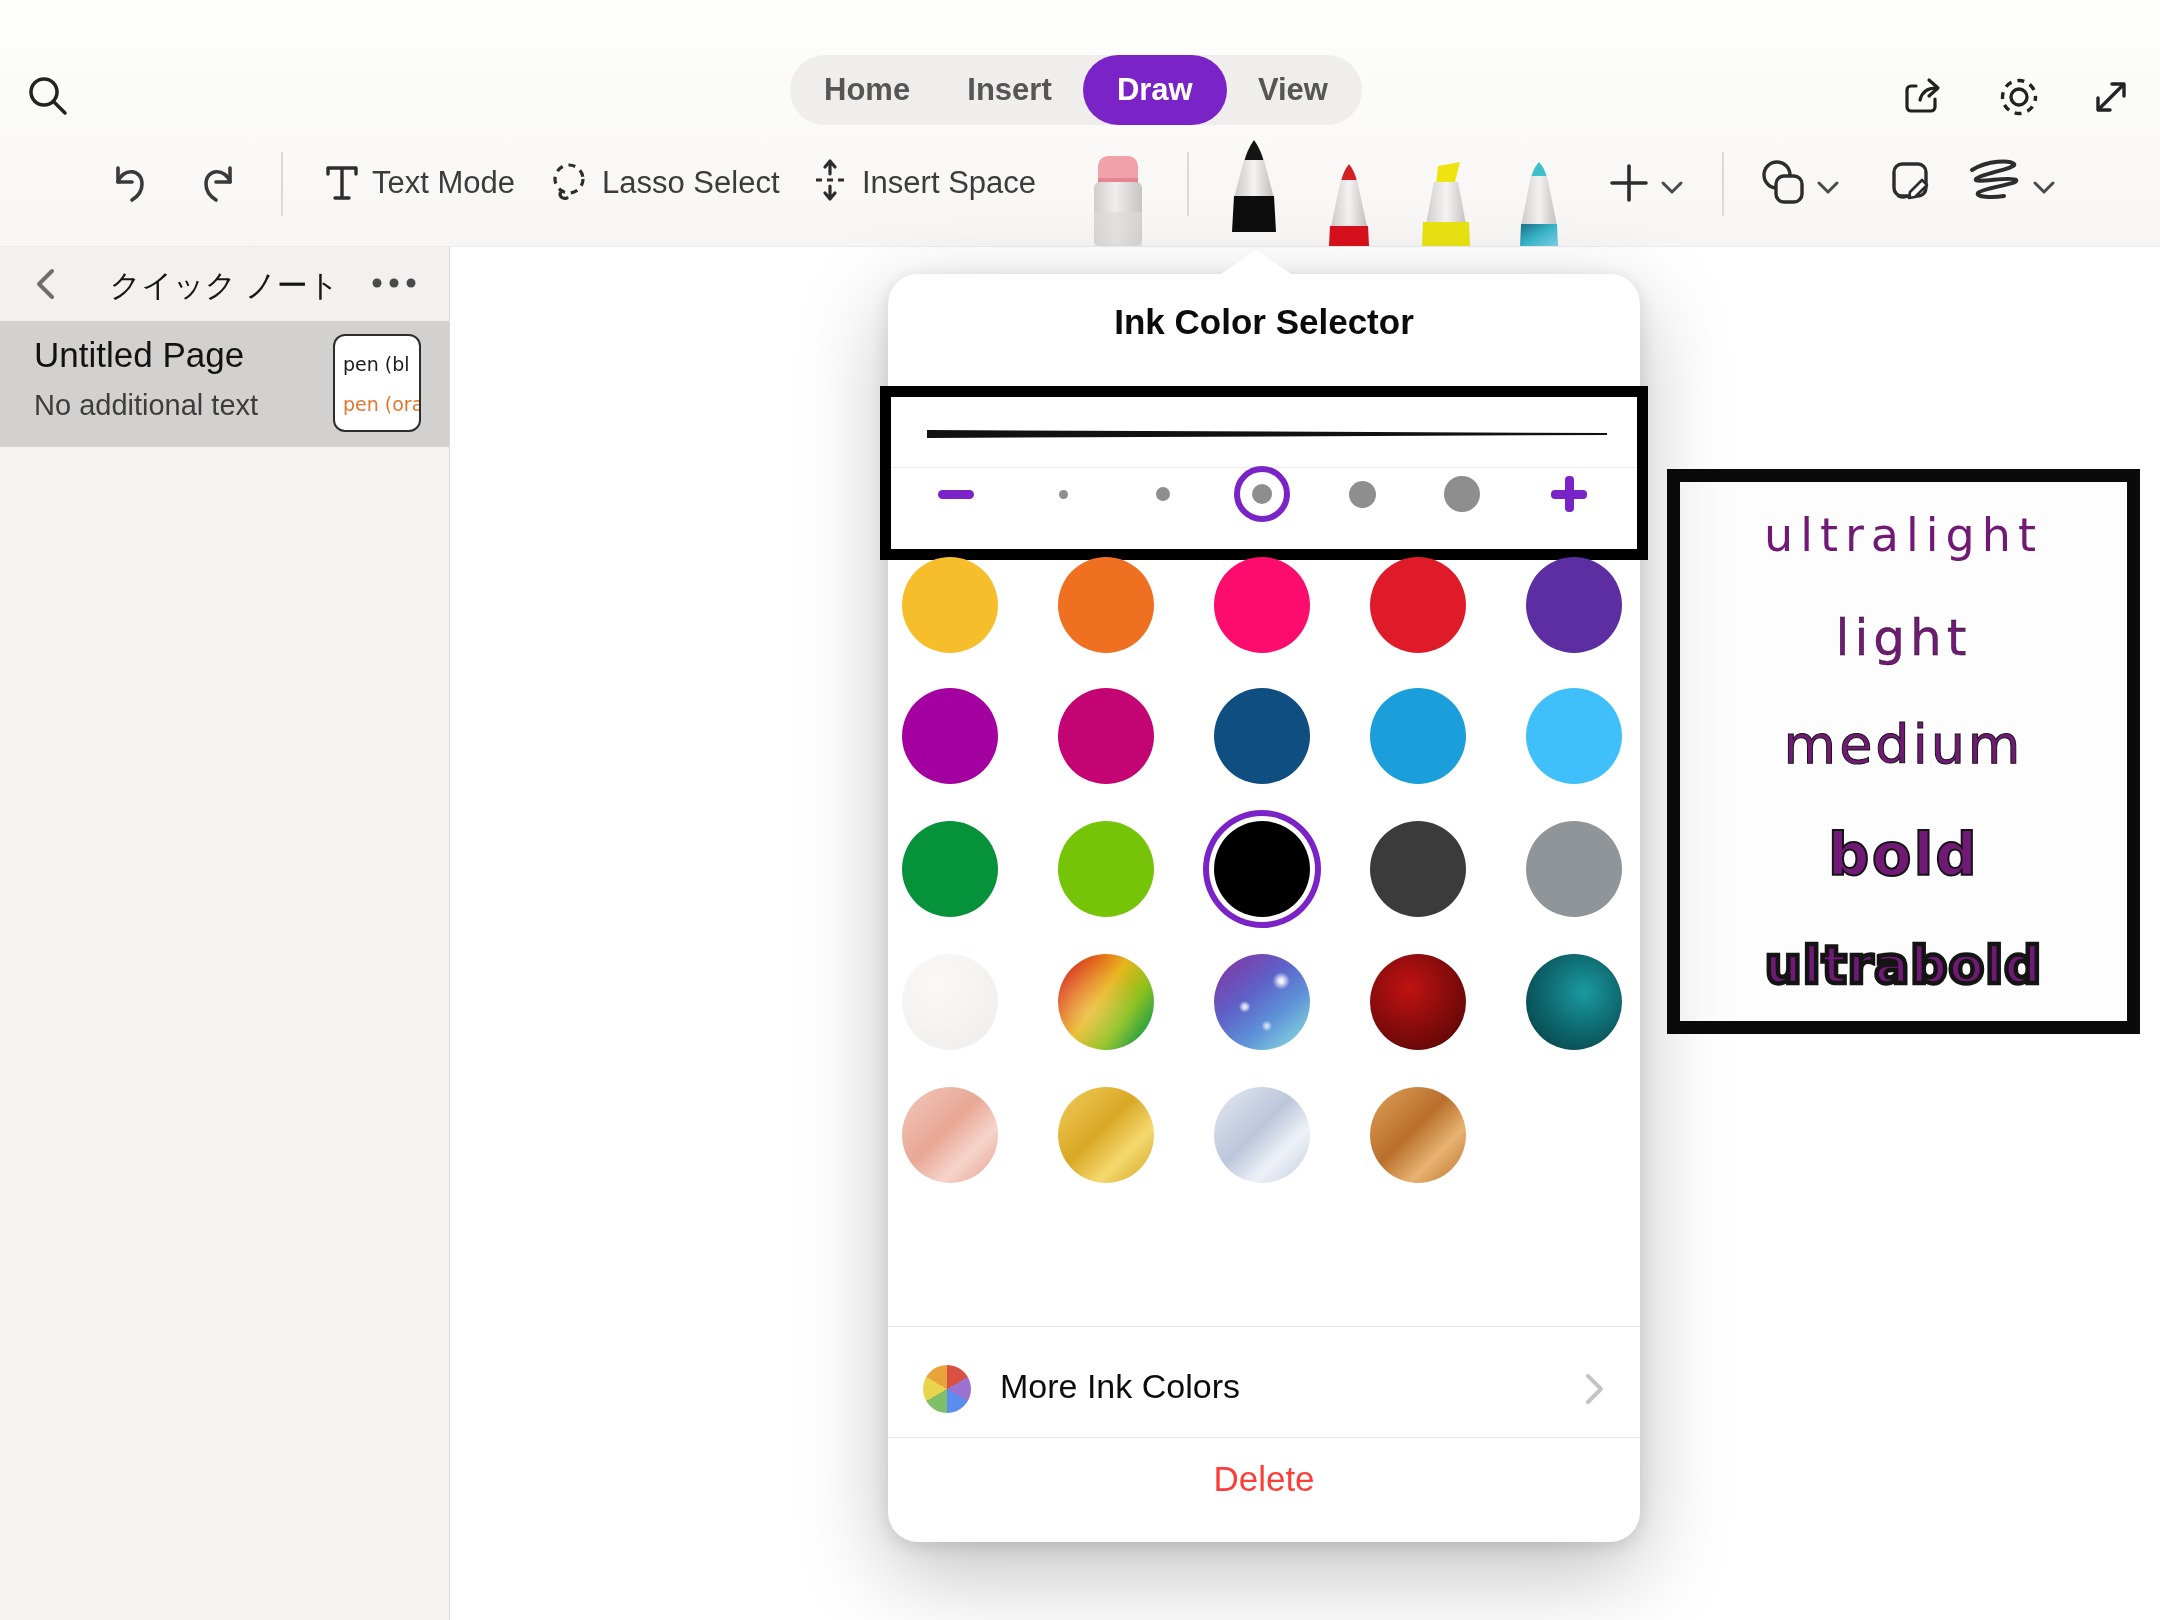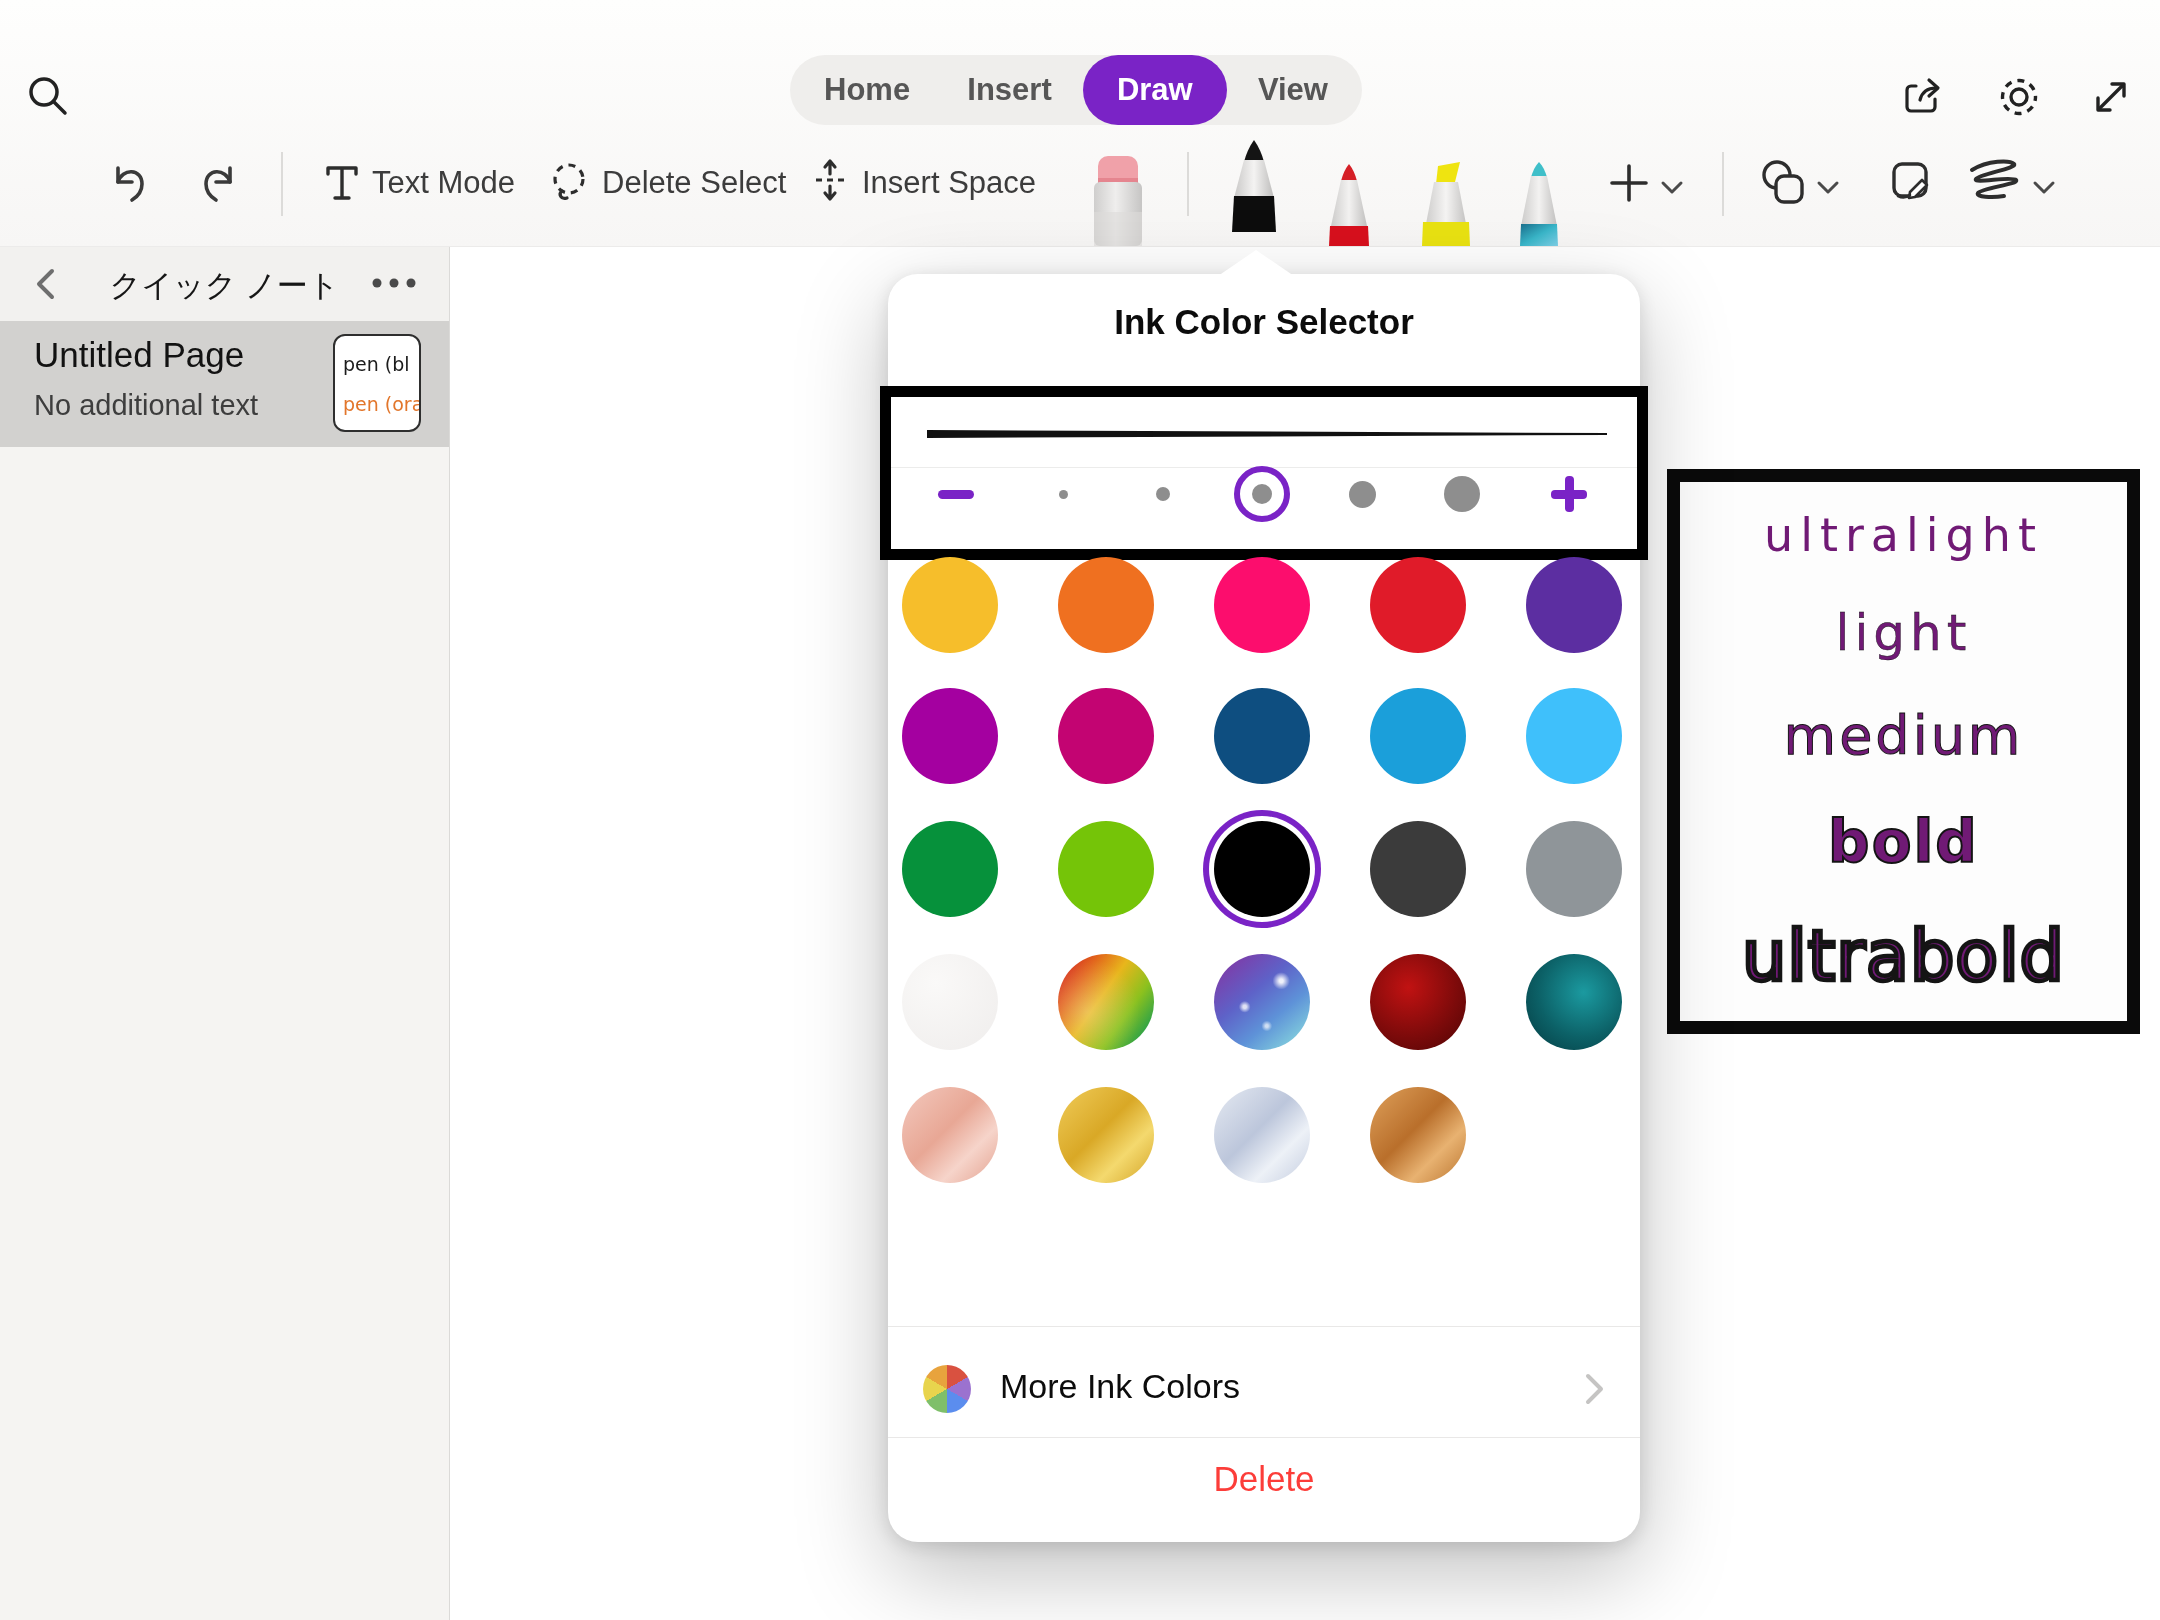--- a/index.html
+++ b/index.html
@@ -113,21 +113,21 @@
 
     <svg class="abs" style="left:320px;top:160px" width="44" height="44" viewBox="0 0 44 44">
       <path d="M8 8 h28 M8 8 v6 M36 8 v6 M22 8 v30 M15 38 h14" fill="none" stroke="#2d2d2d" stroke-width="3.4" stroke-linecap="round"></path>
     </svg>
     <span class="tool-label" style="left:372px;top:160px">Text Mode</span>
 
     <svg class="abs" style="left:546px;top:158px" width="46" height="46" viewBox="0 0 46 46">
       <circle cx="23" cy="21" r="14" fill="none" stroke="#2d2d2d" stroke-width="3.2" stroke-dasharray="7 6"></circle>
       <path d="M16 33 c-4 3 -1 9 5 7" fill="none" stroke="#2d2d2d" stroke-width="3.2" stroke-linecap="round"></path>
     </svg>
-    <span class="tool-label" style="left:602px;top:160px">Delete Select</span>
+    <span class="tool-label" style="left:602px;top:160px">Lasso Select</span>
 
     <svg class="abs" style="left:806px;top:156px" width="48" height="48" viewBox="0 0 48 48">
       <line x1="10" y1="24" x2="38" y2="24" stroke="#2d2d2d" stroke-width="3.2" stroke-dasharray="6 5"></line>
       <path d="M24 18 v-12 M19 11 l5 -6 5 6" fill="none" stroke="#2d2d2d" stroke-width="3.2" stroke-linecap="round" stroke-linejoin="round"></path>
       <path d="M24 30 v12 M19 37 l5 6 5 -6" fill="none" stroke="#2d2d2d" stroke-width="3.2" stroke-linecap="round" stroke-linejoin="round"></path>
     </svg>
     <span class="tool-label" style="left:862px;top:160px">Insert Space</span>
 
     <svg class="pen" style="left:1086px;top:154px" width="64" height="92" viewBox="0 0 64 92">
       <defs>
@@ -255,21 +255,21 @@
 
   </div>
 
   <div id="canvas"></div>
 
   <div id="weights-box">
       <div class="wline" style="font-size: 46px; font-weight: normal; letter-spacing: 7px;">ultralight</div>
       <div class="wline" style="font-size: 50px; font-weight: normal; letter-spacing: 5px; -webkit-text-stroke: 0.4px rgb(20, 20, 20);">light</div>
       <div class="wline" style="font-size: 54px; font-weight: normal; letter-spacing: 3px; -webkit-text-stroke: 1px rgb(20, 20, 20);">medium</div>
       <div class="wline" style="font-size: 58px; font-weight: bold; letter-spacing: 2px; -webkit-text-stroke: 2px rgb(20, 20, 20);">bold</div>
-      <div class="wline" style="font-size: 70px; font-weight: normal; letter-spacing: 1px; -webkit-text-stroke: 4.5px rgb(20, 20, 20);">ultrabold</div>
+      <div class="wline" style="font-size: 52px; font-weight: bold; letter-spacing: 1px; -webkit-text-stroke: 4.5px rgb(20, 20, 20);">ultrabold</div>
     </div>
 
   <div id="popup">
     <div id="popup-arrow"></div>
     <div id="popup-title">Ink Color Selector</div>
 
     <div id="width-box">
       <svg id="stroke-preview" viewBox="0 0 680 22" preserveAspectRatio="none">
         <polygon points="0,7 680,10 680,12 0,15" fill="#111"></polygon>
       </svg>

